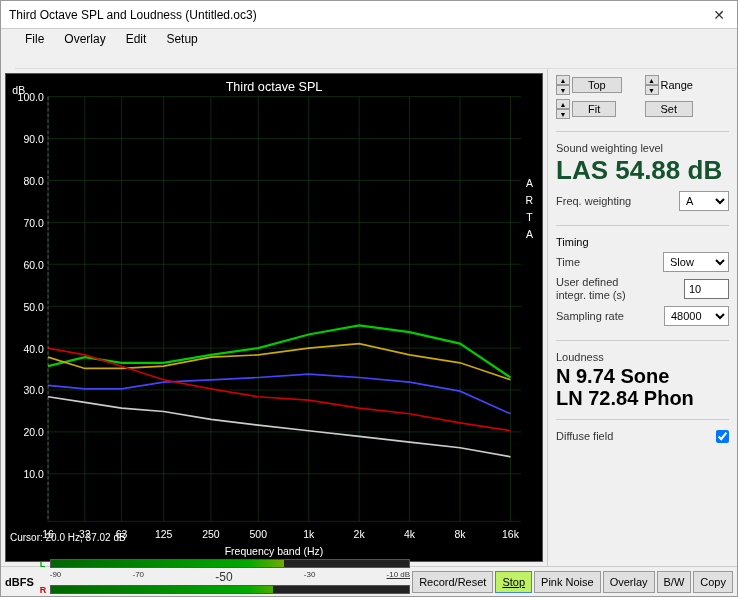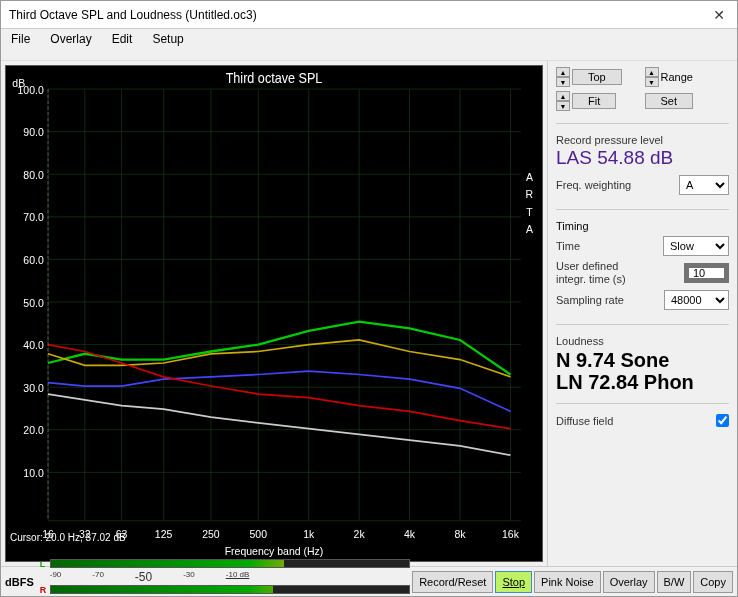--- a/index.html
+++ b/index.html
@@ -41,21 +41,22 @@
       cursor: pointer;
       font-size: 14px;
       color: #333;
     }
     .menu-bar {
       background: #f0f0f0;
       padding: 2px 4px;
       display: flex;
       gap: 8px;
       border-bottom: 1px solid #ddd;
-      height: 32px;
+      height: 40px;
+      margin-left: 14px;
     }
     .menu-item {
       padding: 1px 6px;
       cursor: pointer;
       font-size: 12px;
     }
     .main-content {
       display: flex;
       flex: 1;
       overflow: hidden;
@@ -139,39 +140,39 @@
       cursor: pointer;
       font-size: 11px;
       height: 16px;
     }
     .section-label {
       font-size: 11px;
       color: #333;
       margin-bottom: 2px;
     }
     .spl-value {
-      font-size: 19px;
-      font-weight: normal;
-      color: #4c1d95;
+      font-size: 26px;
+      font-weight: bold;
+      color: #14532d;
       line-height: 1.1;
     }
     .row-label {
       font-size: 11px;
       color: #333;
     }
     .select-input {
       border: 1px solid #999;
       background: #fff;
       font-size: 11px;
       height: 20px;
       padding: 0 2px;
       cursor: pointer;
     }
     .text-input {
-      border: 5px solid #737373;
+      border: 1px solid #737373;
       background: #fff;
       font-size: 11px;
       height: 20px;
       padding: 0 4px;
       width: 50px;
     }
     .row {
       display: flex;
       align-items: center;
       justify-content: space-between;
@@ -331,21 +332,21 @@
           <button class="ctrl-btn">Fit</button>
         </div>
         <div style="display:flex;align-items:center;gap:2px;">
           <button class="ctrl-btn">Set</button>
         </div>
       </div>
 
       <div class="divider"></div>
 
       <div>
-        <div class="section-label">Record pressure level</div>
+        <div class="section-label">Sound weighting level</div>
         <div class="spl-value">LAS 54.88 dB</div>
       </div>
 
       <div class="row">
         <span class="row-label">Freq. weighting</span>
         <select class="select-input" style="width:50px;">
           <option>A</option><option>B</option><option>C</option><option>Z</option>
         </select>
       </div>
 
@@ -393,21 +394,21 @@
 
     <div style="display:flex;flex-direction:column;flex:1;gap:1px;">
 
       <div style="display:flex;align-items:center;gap:2px;height:10px;">
         <span style="font-size:9px;width:8px;color:#00aa00;font-weight:bold;">L</span>
         <div style="flex:1;height:9px;background:linear-gradient(to right,#006600 0%,#00aa00 55%,#aaaa00 70%,#ff6600 85%,#ff0000 100%);border:1px solid #555;position:relative;">
           <div style="position:absolute;right:0;top:0;width:35%;height:100%;background:#222;"></div>
         </div>
       </div>
 
-      <div style="display:flex;padding-left:10px;justify-content:flex-start;gap:31px;">
+      <div style="display:flex;padding-left:10px;justify-content:space-between;">
         <span style="font-size:8px;color:#333;">-90</span>
         <span style="font-size:8px;color:#333;">-70</span>
         <span style="font-size:12px;color:#333;">-50</span>
         <span style="font-size:8px;color:#333;">-30</span>
         <span style="font-size:8px;color:#333;text-decoration:underline;">-10 dB</span>
       </div>
 
       <div style="display:flex;align-items:center;gap:2px;height:10px;">
         <span style="font-size:9px;width:8px;color:#cc0000;font-weight:bold;">R</span>
         <div style="flex:1;height:9px;background:linear-gradient(to right,#006600 0%,#00aa00 55%,#aaaa00 70%,#ff6600 85%,#ff0000 100%);border:1px solid #555;position:relative;">

